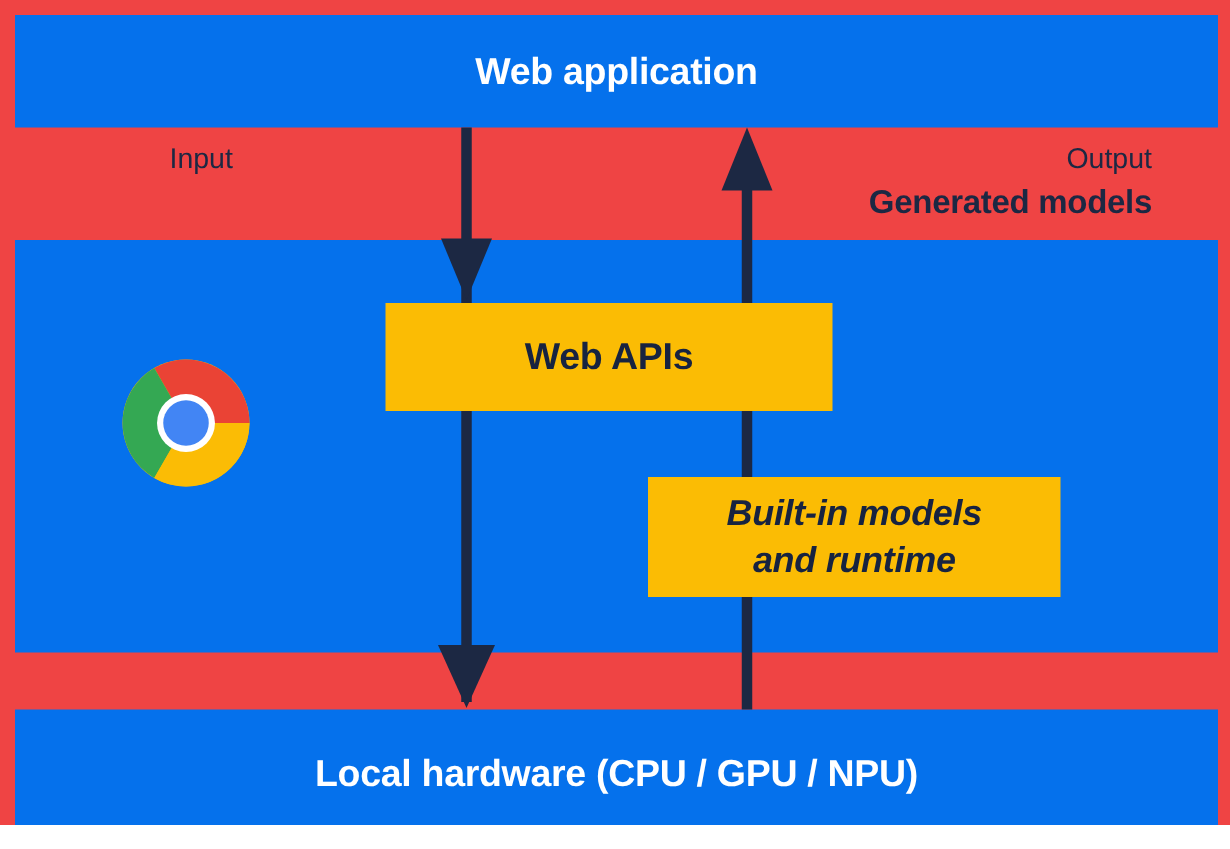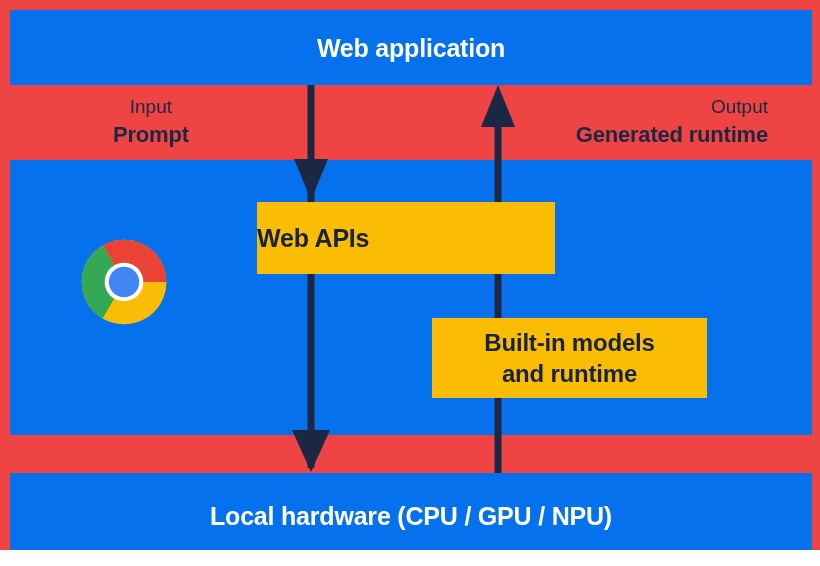--- a/index.html
+++ b/index.html
@@ -47,44 +47,46 @@
     line-height: 26px;
     color: #1c2843;
   }
   .flow-note .main {
     font-size: 22px;
     font-weight: bold;
     line-height: 29px;
     letter-spacing: -0.2px;
     color: #1c2843;
   }
-  .flow-note.left  { left: 113px; text-align: center; }
+  .flow-note.left  { left: 113px; text-align: right; }
   .flow-note.right { right: 52px; text-align: right; margin-left: 40px; }
 
   .ybox {
     position: absolute;
     background: #fbbc04;
     z-index: 3;
     display: flex;
     align-items: center;
+    justify-content: center;
     text-align: center;
     color: #172340;
     font-weight: bold;
     letter-spacing: -0.2px;
   }
   .ybox-webapis {
     left: 257px; top: 202px;
     width: 298px; height: 72px;
     font-size: 25px;
   }
   .ybox-builtin {
     left: 432px; top: 318px;
     width: 275px; height: 80px;
     font-size: 24px;
     line-height: 31px;
+    font-style: italic;
   }
   .ybox-builtin .wrap { max-width: 212px; margin: 0 auto; }
 
   .chrome-logo {
     position: absolute;
     left: 78px; top: 236px;
     width: 92px; height: 92px;
     z-index: 3;
   }
   .browser-label {
@@ -121,26 +123,25 @@
       <polygon points="311,472 292,430 330,430"></polygon>
     </g>
     <g fill="#1c2843" stroke="none">
       <rect x="494.5" y="95" width="7" height="378"></rect>
       <polygon points="498,85 481,127 515,127"></polygon>
     </g>
   </svg>
 
   <div class="flow-note left">
     <div class="kicker">Input</div>
-    <div class="main">Prompt</div>
   </div>
 
   <div class="flow-note right">
     <div class="kicker">Output</div>
-    <div class="main">Generated runtime</div>
+    <div class="main">Generated models</div>
   </div>
 
   <svg class="chrome-logo" viewBox="0 0 100 100">
     <circle cx="50" cy="50" r="46" fill="#fbbc05"></circle>
     <path d="M50,50 L27,10.2 A46,46 0 0 1 96,50 Z" fill="#ea4335"></path>
     <path d="M50,50 L27,89.8 A46,46 0 0 1 27,10.2 Z" fill="#34a853"></path>
     <path d="M50,50 L96,50 A46,46 0 0 1 27,89.8 Z" fill="#fbbc05"></path>
     <circle cx="50" cy="50" r="21" fill="#ffffff"></circle>
     <circle cx="50" cy="50" r="16.5" fill="#4285f4"></circle>
   </svg>

